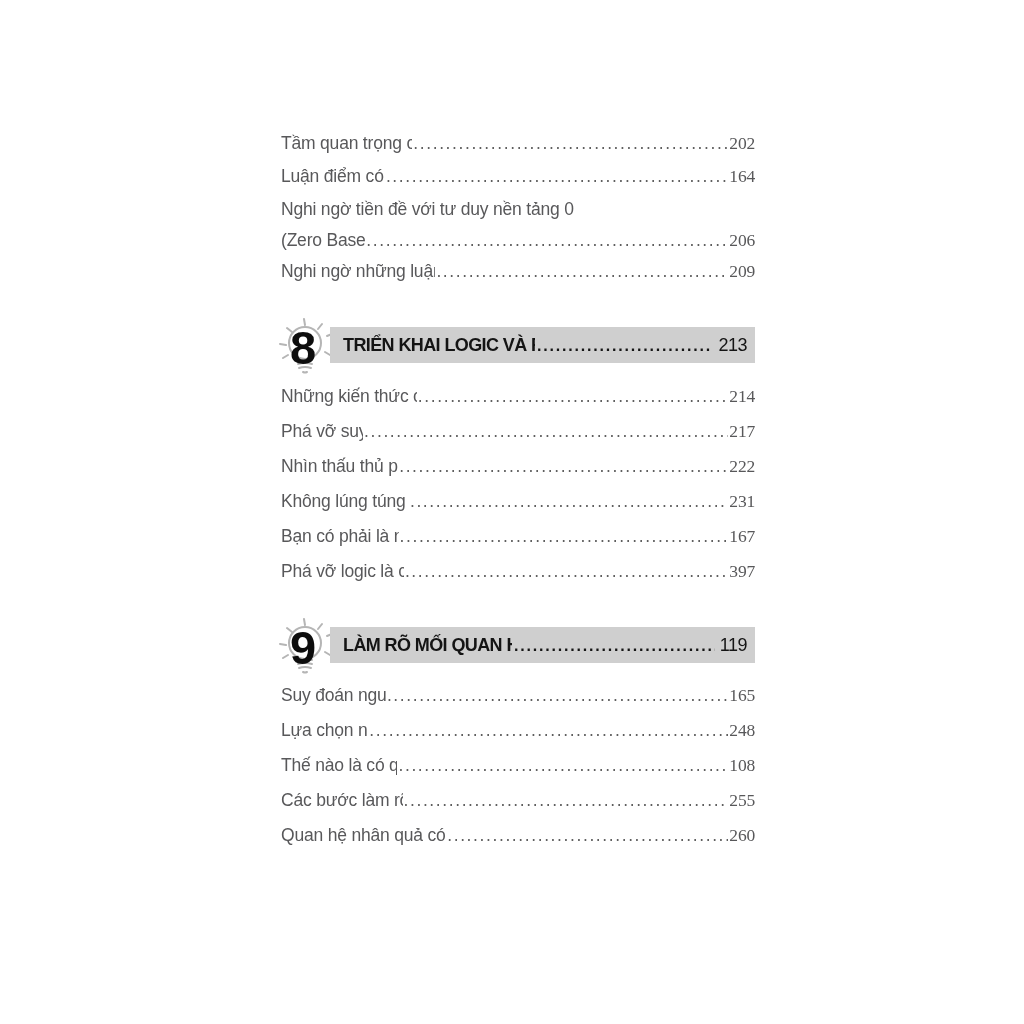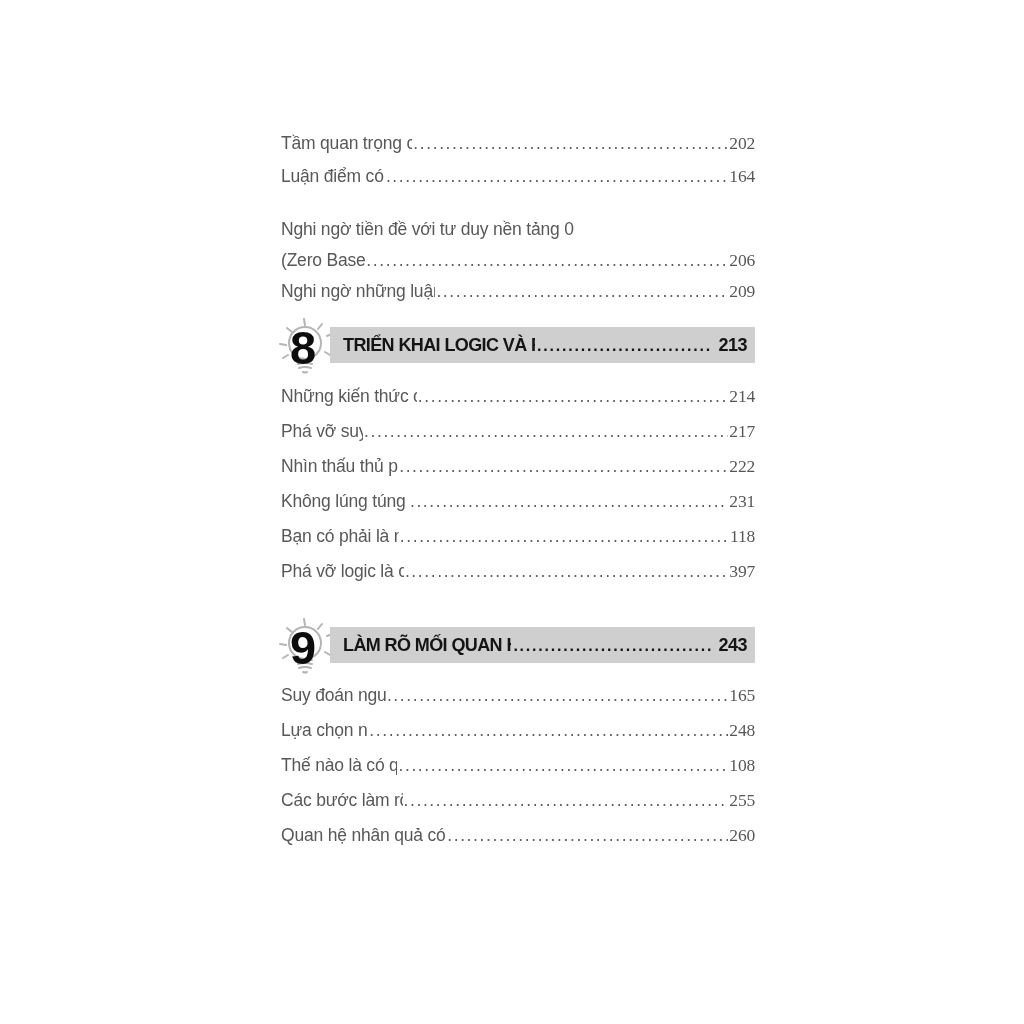--- a/index.html
+++ b/index.html
@@ -29,21 +29,21 @@
     white-space: nowrap;
     min-width: 6px;
     margin: 0 1px;
   }
   .row .dots::after {
     content: "................................................................................................................";
     letter-spacing: 1.6px;
     color: #5f5f5f;
   }
   .row .p { flex: 0 0 auto; white-space: nowrap; font-family: Liberation Serif, serif; }
-  .row.wrap1 { line-height: 33px; margin-top: 20px; }
+  .row.wrap1 { line-height: 33px; }
   .row.wrap2 { line-height: 29px; }
 
   
   .chapter-header { position: absolute; left: 277px; width: 478px; height: 66px; }
   .bulb {
     position: absolute; left: 0; top: 0;
     width: 58px; height: 66px;
   }
   .bulb svg { position: absolute; left: 0; top: 0; }
   .bulb .num {
@@ -63,21 +63,21 @@
   .bar > span { line-height: 36px; }
   .bar .ht {
     font-weight: bold; font-size: 18px; letter-spacing: -0.6px;
     color: #141414; white-space: nowrap; flex: 0 1 auto; overflow: hidden;
   }
   .bar .hdots { flex: 1 1 auto; overflow: hidden; white-space: nowrap; min-width: 10px; margin: 0 2px; }
   .bar .hdots::after {
     content: "......................................................";
     font-weight: bold; font-size: 16px; letter-spacing: 1.8px; color: #141414;
   }
-  .bar .hp { font-weight: bold; font-size: 18px; letter-spacing: -0.5px; color: #141414; margin-left: 3px; white-space: nowrap; }
+  .bar .hp { font-weight: normal; font-size: 18px; letter-spacing: -0.5px; color: #141414; margin-left: 3px; white-space: nowrap; }
 
   
   #intro        { top: 127px; }
   #ch8-header   { top: 316px; }
   #ch8-items    { top: 379px; }
   #ch9-header   { top: 616px; }
   #ch9-items    { top: 678px; }
 </style>
 </head>
 <body>
@@ -156,21 +156,21 @@
       <span class="p">222</span>
     </div>
     <div class="row">
       <span class="t">Không lúng túng trước các lối nói tu từ</span>
       <span class="dots"></span>
       <span class="p">231</span>
     </div>
     <div class="row">
       <span class="t">Bạn có phải là người logic không?</span>
       <span class="dots"></span>
-      <span class="p">118</span>
+      <span class="p">167</span>
     </div>
     <div class="row">
       <span class="t">Phá vỡ logic là chuyện thường ngày</span>
       <span class="dots"></span>
       <span class="p">397</span>
     </div>
   </div>
 
   <div class="chapter-header" id="ch9-header">
     <div class="bulb">
@@ -190,21 +190,21 @@
           <path d="M21 48 Q28 46 35 48"></path>
           <path d="M22 52 Q28 50 34 52"></path>
           <path d="M26 56 Q28 57 30 56"></path>
         </g>
       </svg>
       <span class="num">9</span>
     </div>
     <div class="bar">
       <span class="ht">LÀM RÕ MỐI QUAN HỆ NHÂN QUẢ</span>
       <span class="hdots"></span>
-      <span class="hp">243</span>
+      <span class="hp">119</span>
     </div>
   </div>
 
   <div class="block items" id="ch9-items">
     <div class="row">
       <span class="t">Suy đoán nguyên nhân là gì?</span>
       <span class="dots"></span>
       <span class="p">165</span>
     </div>
     <div class="row">

